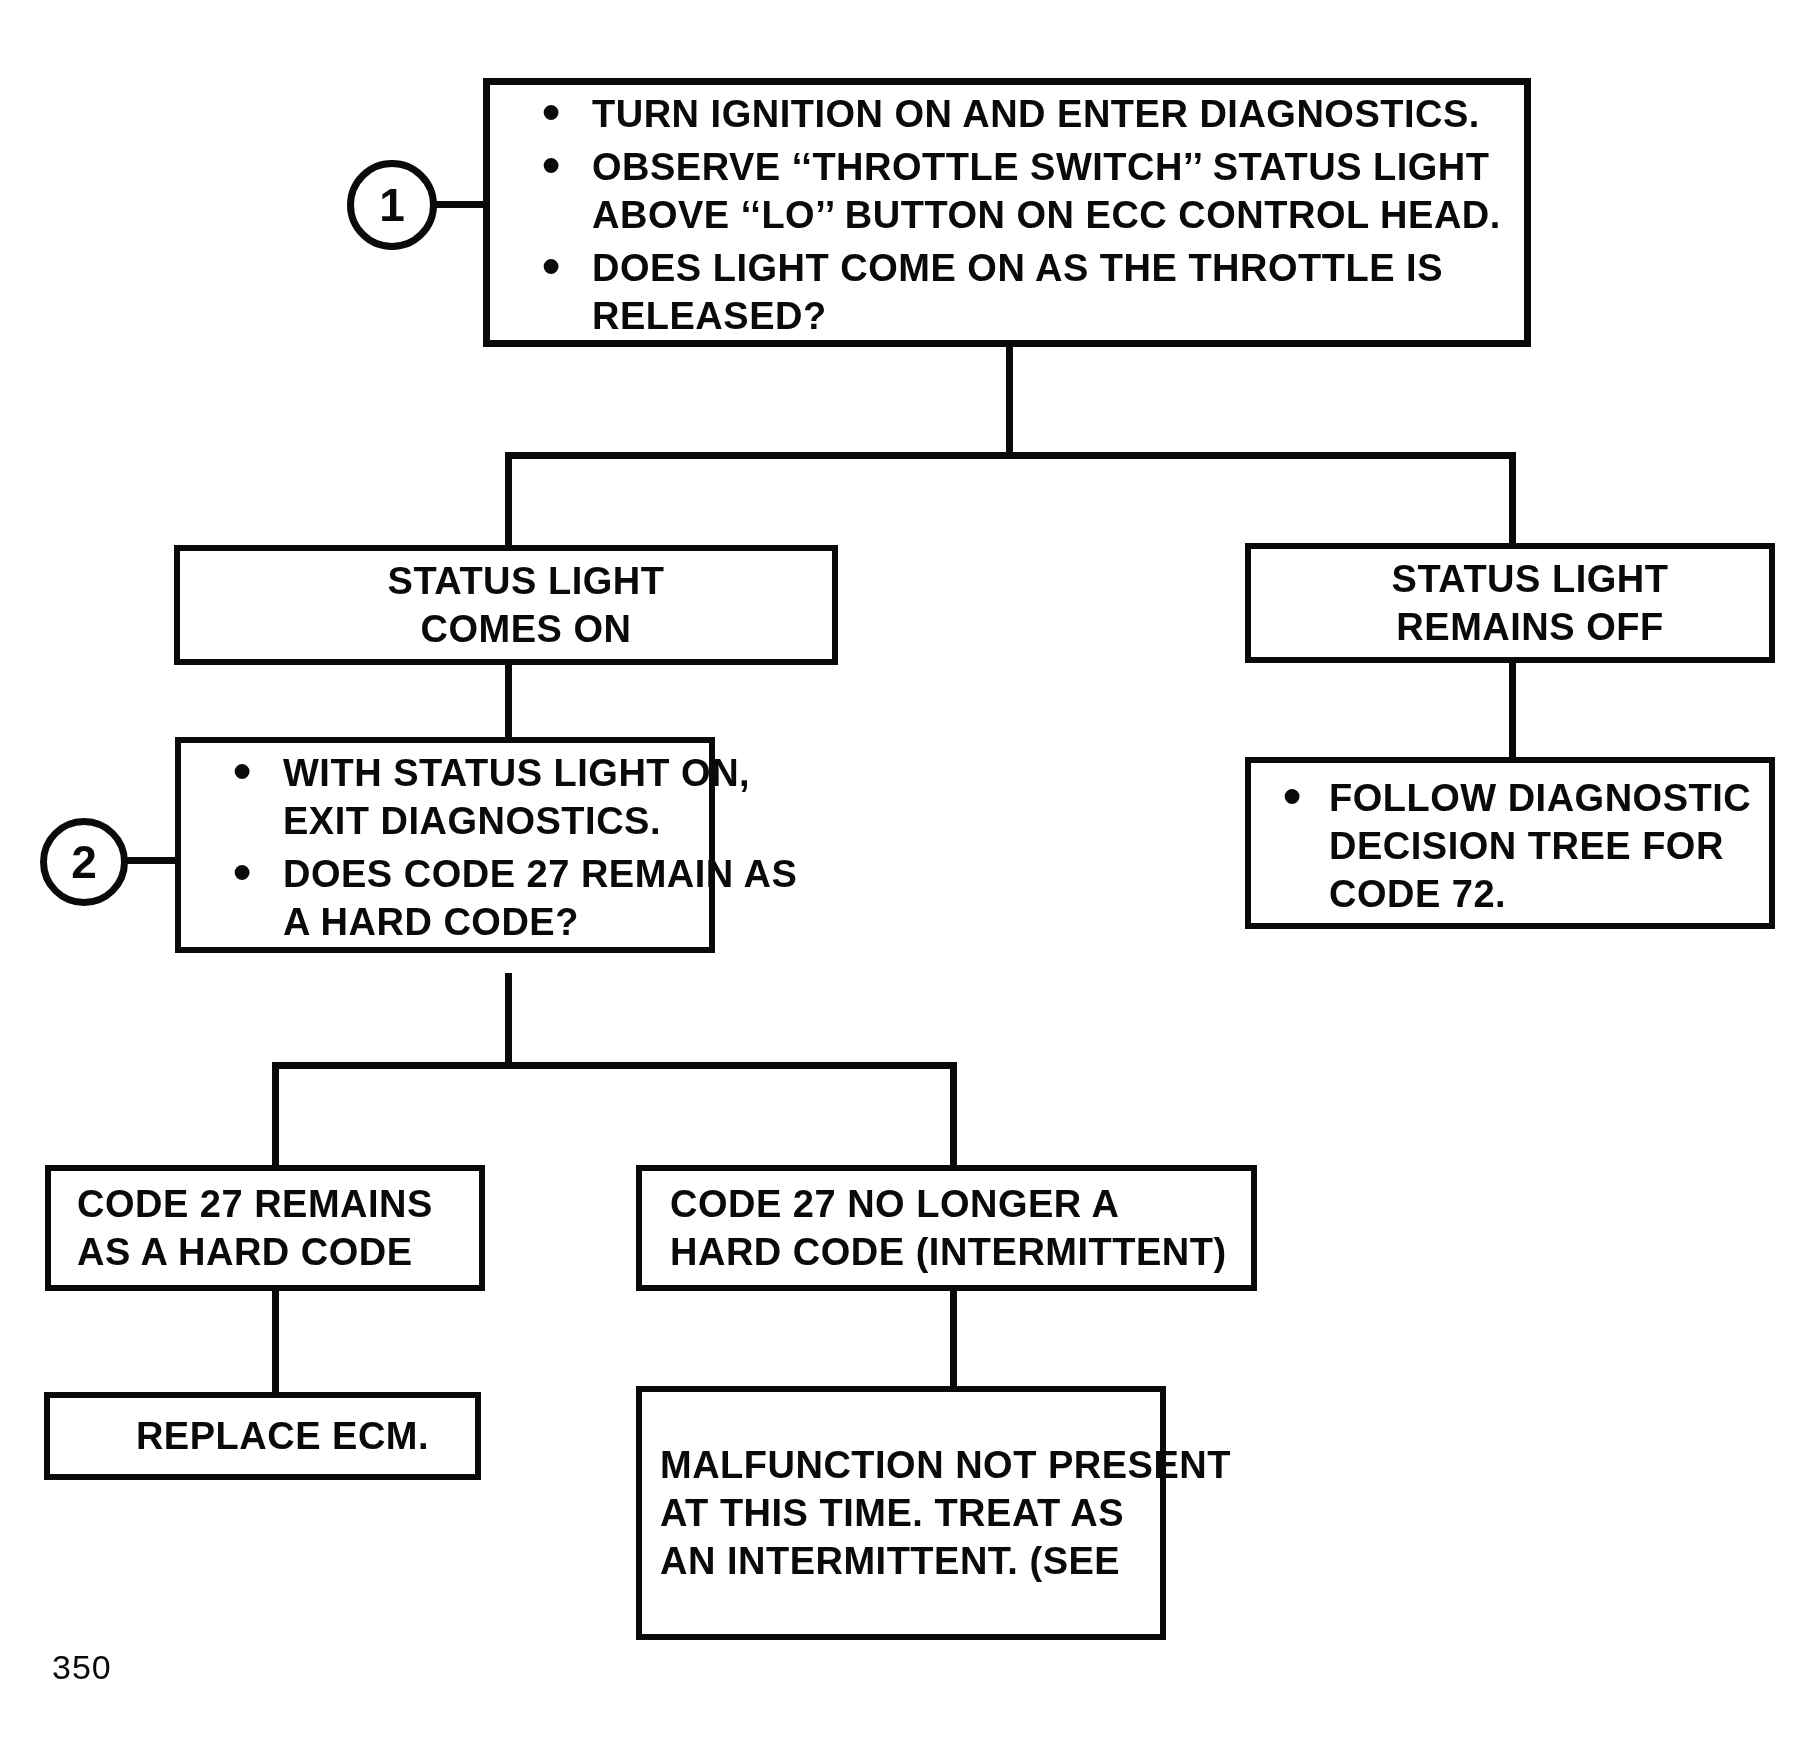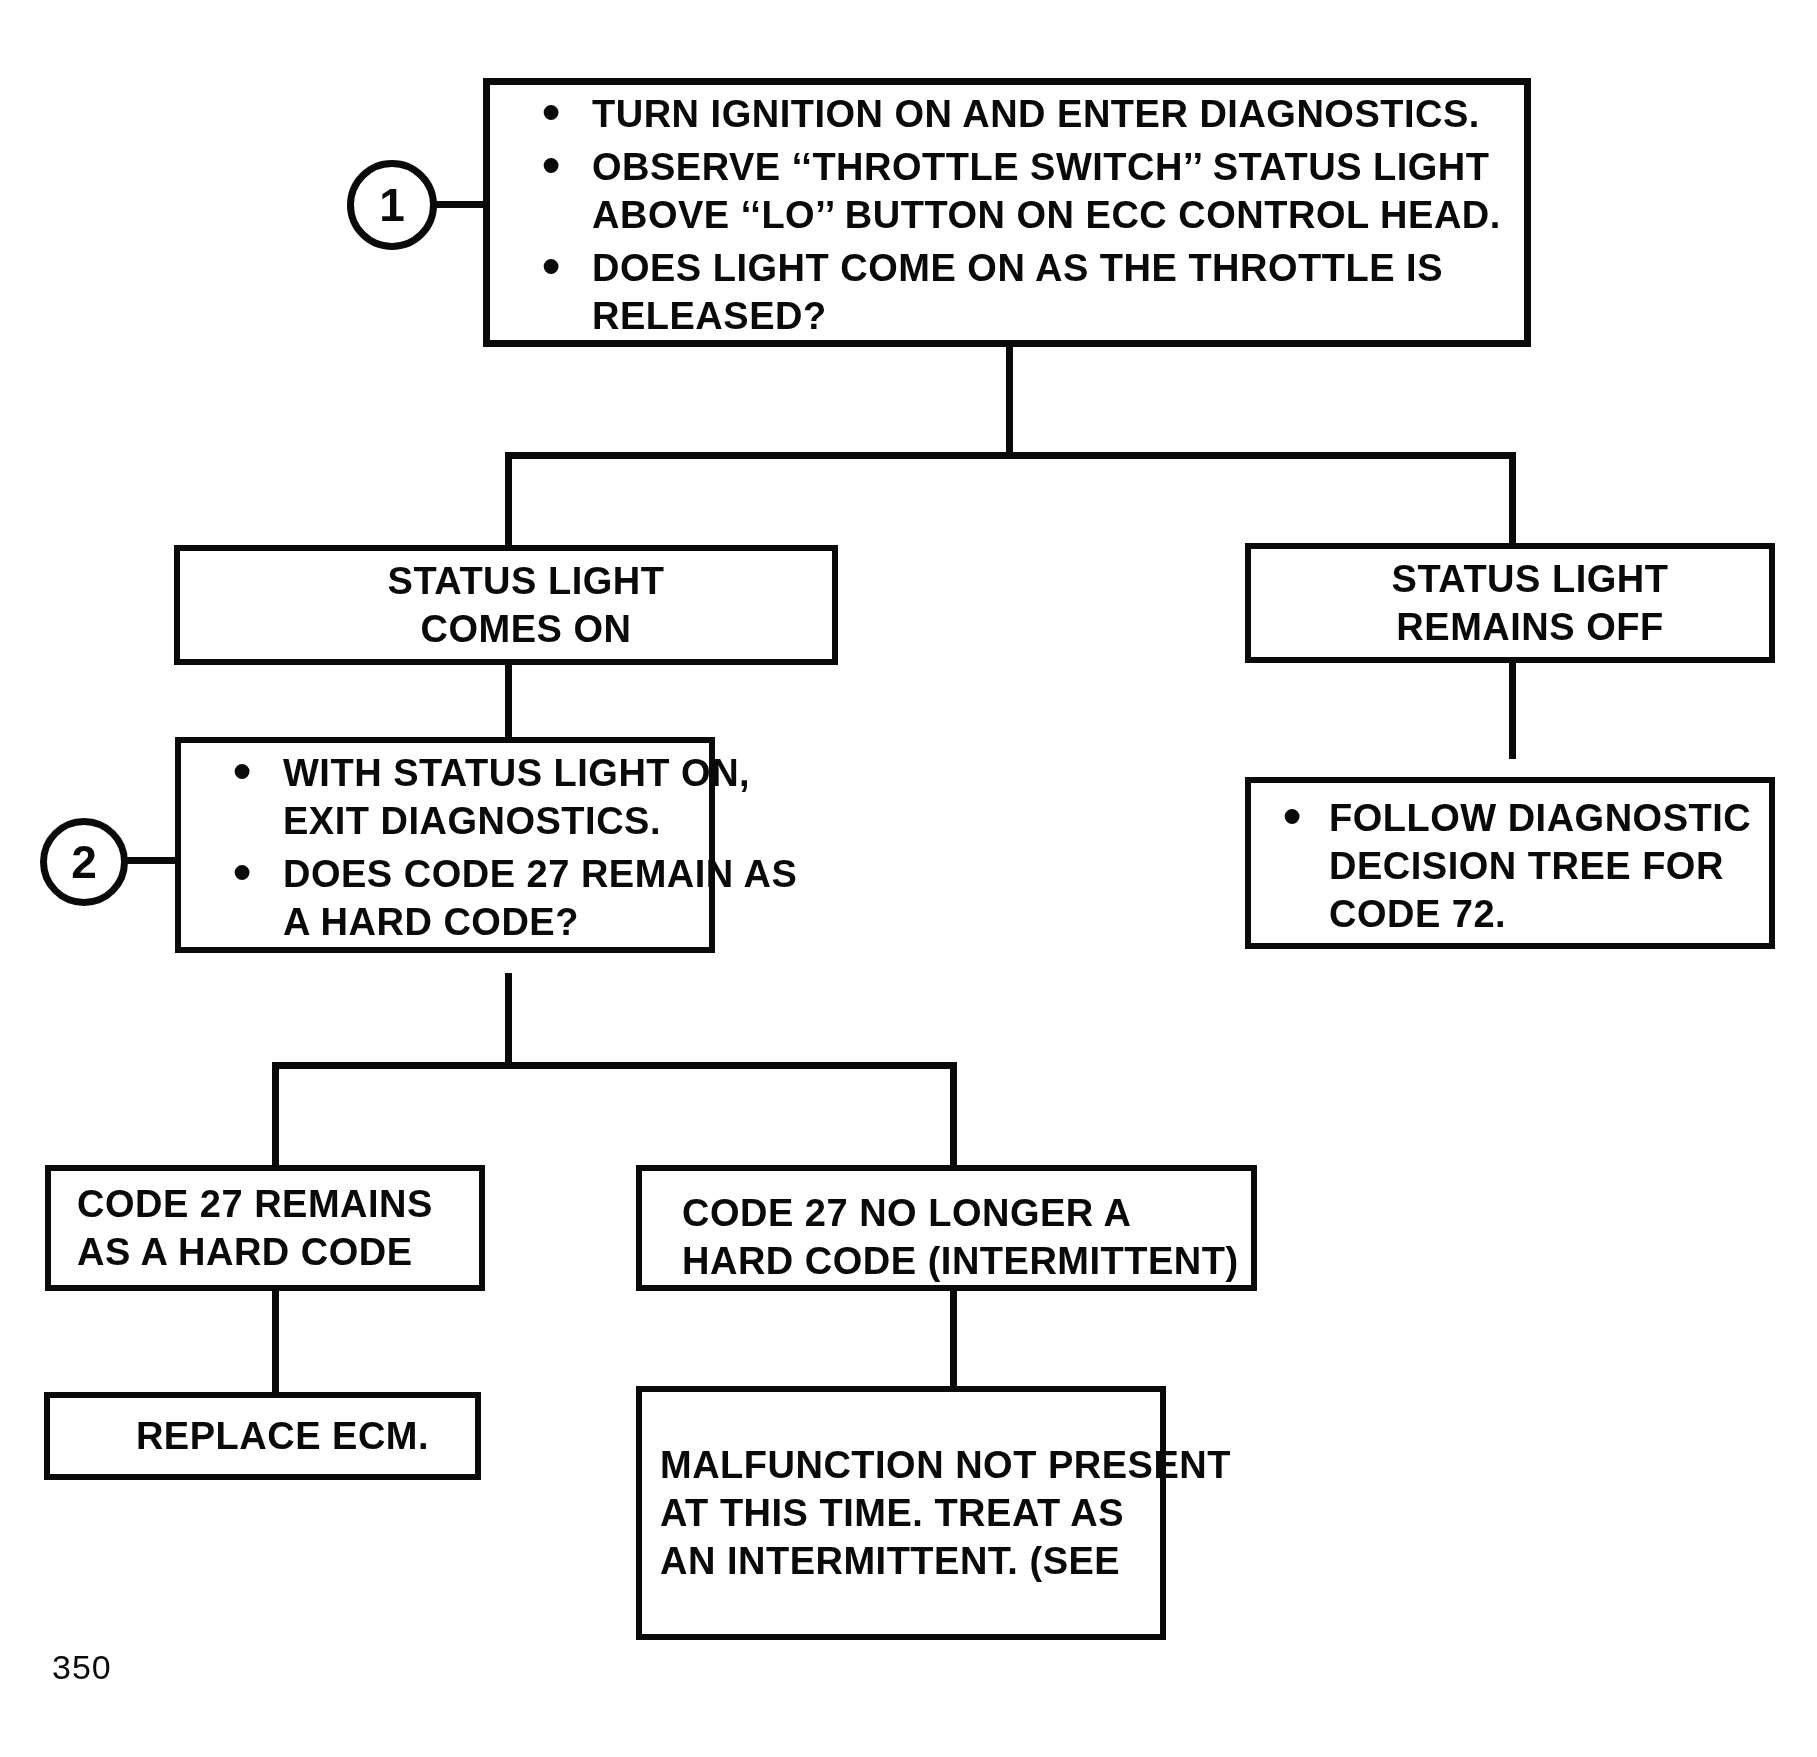--- a/index.html
+++ b/index.html
@@ -22,24 +22,24 @@
   .box.thick{border-width:7px;}
   .tline{
     display:flex;align-items:baseline;
     font-weight:700;font-size:38px;line-height:48px;
     letter-spacing:.5px;white-space:nowrap;
   }
   .mk{flex:0 0 56px;text-align:left;}
   .bullet::before{content:"•";font-size:52px;line-height:48px;position:relative;top:3px;left:6px;}
   .pad-main{padding-left:46px;padding-right:8px;}
   .pad-e .mk{flex-basis:52px;}
-  .pad-e{padding-left:26px;padding-right:4px;margin-top:20px;}
+  .pad-e{padding-left:26px;padding-right:4px;}
   .center .tline{justify-content:center;padding-left:40px;}
   .pad-f{padding-left:26px;}
-  .pad-g{padding-left:40px;justify-content:flex-end;}
+  .pad-g{padding-left:28px;}
   .pad-i{padding-left:18px;}
   
   .ln{position:absolute;background:#0a0a0a;}
   #v1 {left:1006px;top:347px;width:7px;height:111px;}
   #h1 {left:505px; top:452px;width:1011px;height:7px;}
   #v2L{left:505px; top:452px;width:7px;height:96px;}
   #v2R{left:1509px;top:452px;width:7px;height:94px;}
   #v3L{left:505px; top:663px;width:7px;height:98px;}
   #v3R{left:1509px;top:661px;width:7px;height:98px;}
   #v4 {left:505px; top:973px;width:7px;height:95px;}

